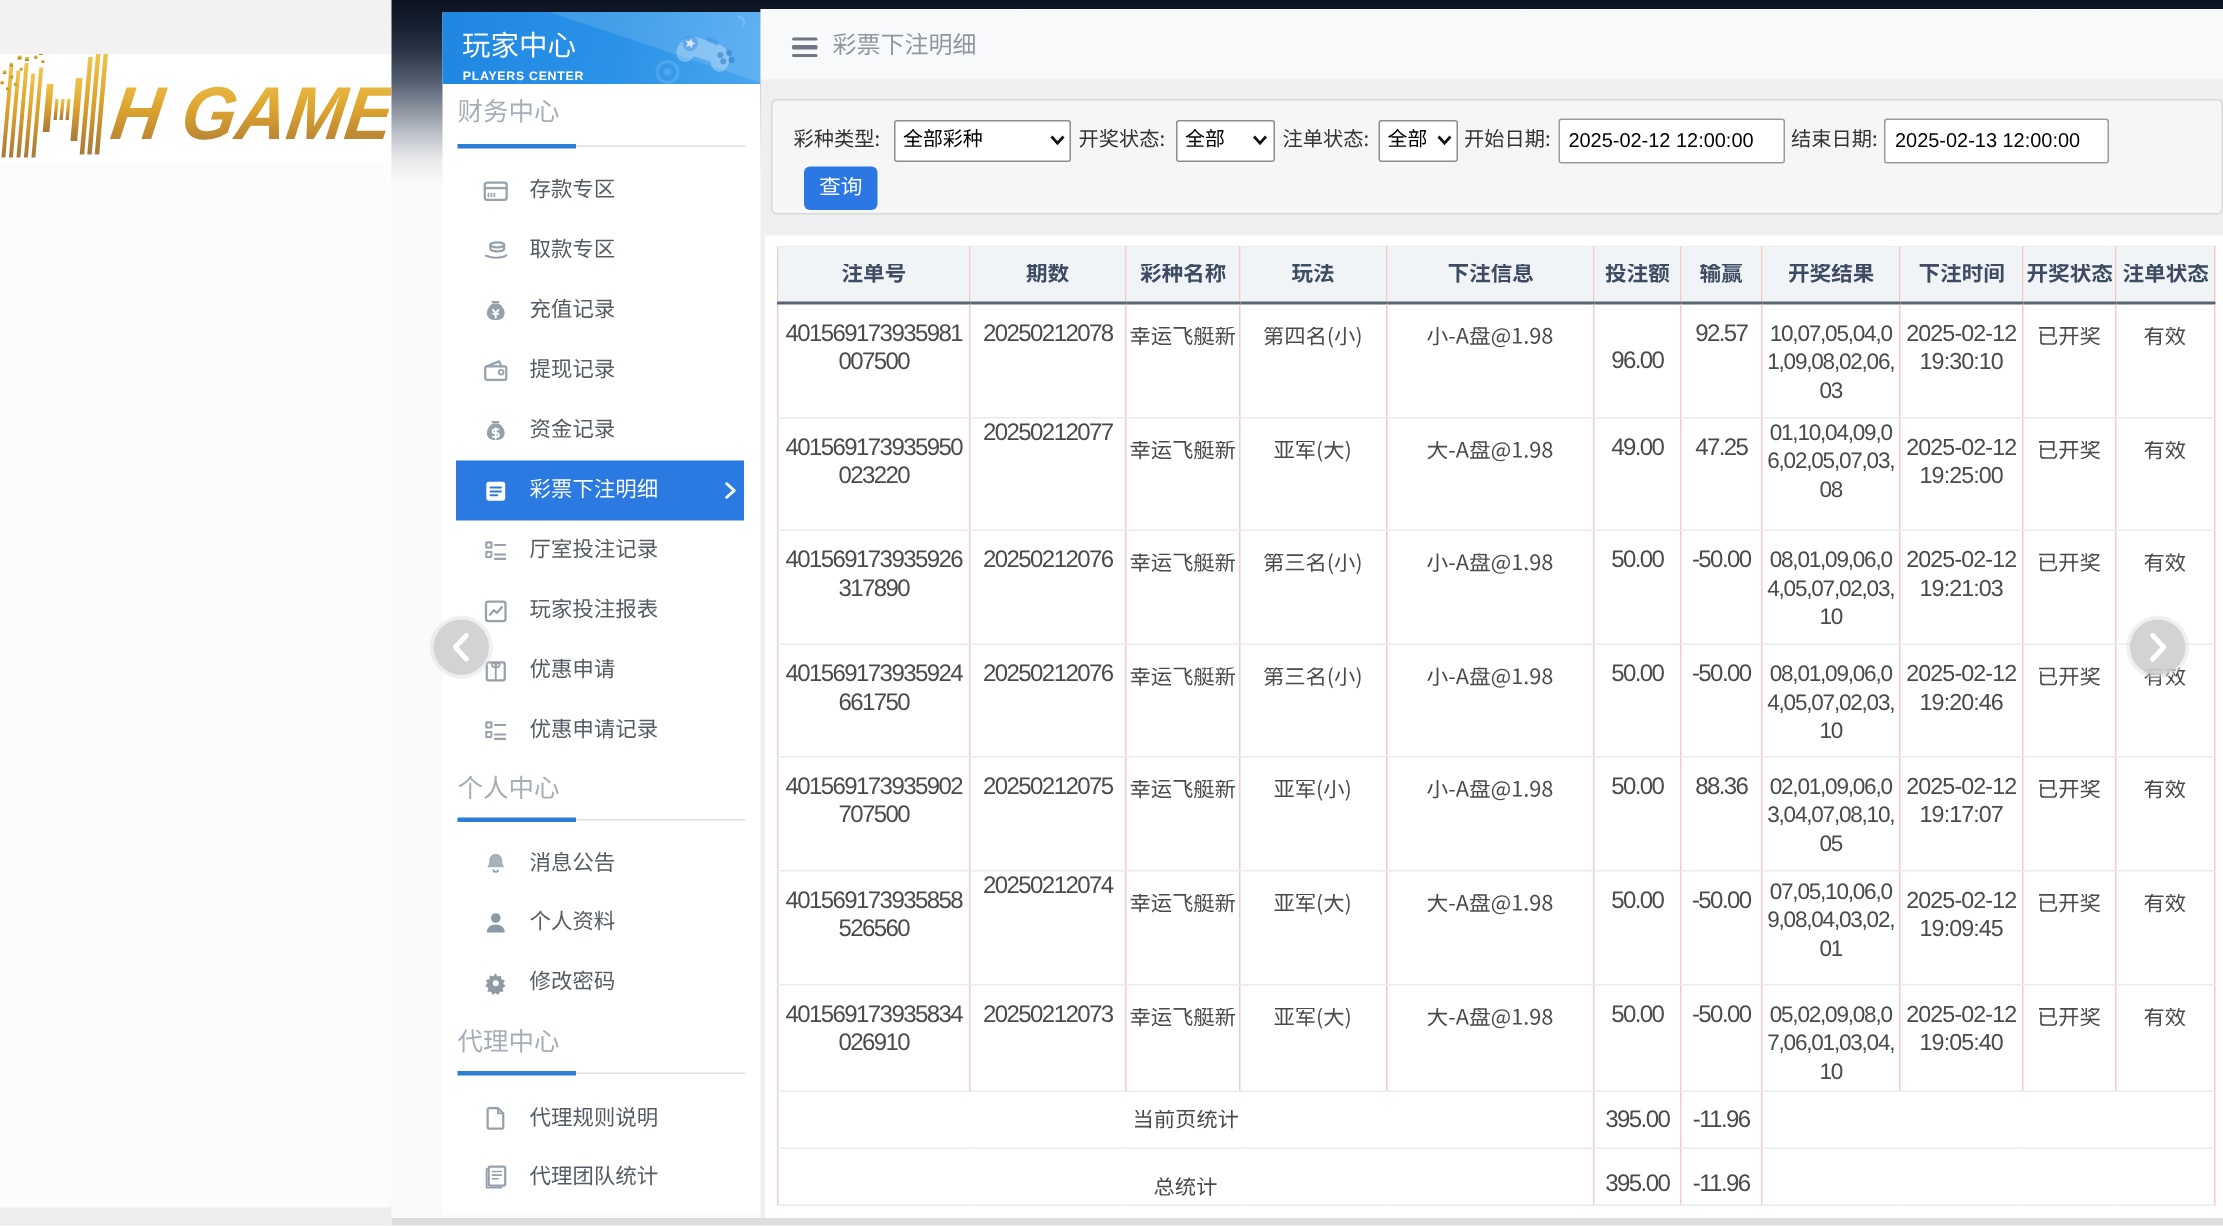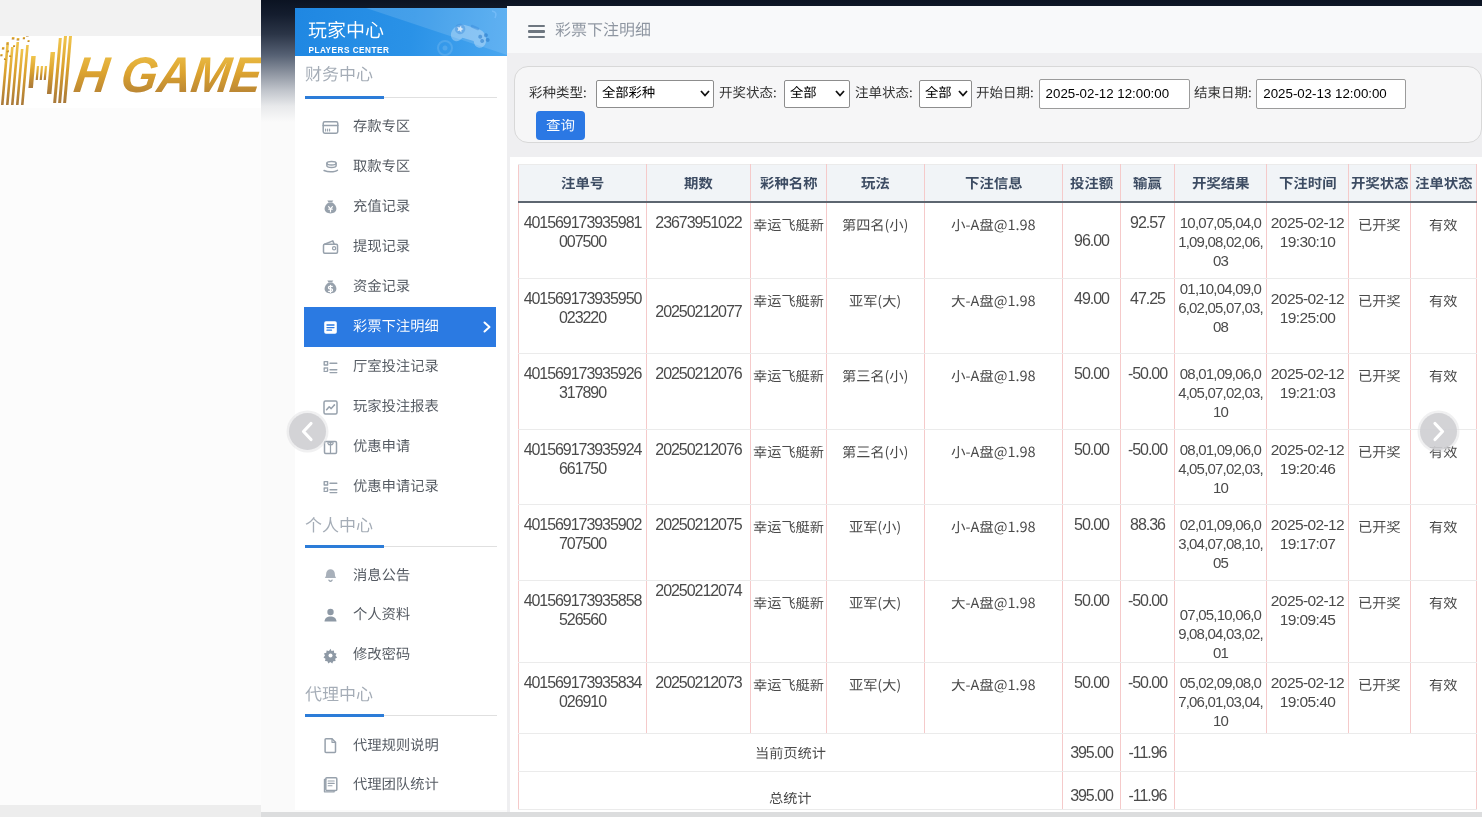--- a/index.html
+++ b/index.html
@@ -753,21 +753,21 @@
     <div class="abs" style="left:0;top:0;width:975px;height:47px;background:#f8f9fa">
       <div class="za" style="left:21px;top:18.5px;width:17px;height:2.4px;background:#6e7780;border-radius:1px"></div>
       <div class="za" style="left:21px;top:24.3px;width:17px;height:2.4px;background:#6e7780;border-radius:1px"></div>
       <div class="za" style="left:21px;top:30.1px;width:17px;height:2.4px;background:#6e7780;border-radius:1px"></div>
       <svg class="za" style="left:48.0px;top:16.0px;width:96.0px;height:17.9px;" viewBox="0 0 96.0 17.9">
         <g fill="#8e96a1" transform="translate(0,13.44) scale(0.01600,-0.01600)">
           <use href="#s7"></use>
         </g>
       </svg>
     </div>
-    <div class="abs" style="left:7px;top:60px;width:968px;height:77px;background:#f6f6f7;border:1px solid #d8d8d8;border-radius:14px">
+    <div class="abs" style="left:7px;top:60px;width:968px;height:77px;background:#f6f6f7;border:1px solid #d8d8d8;border-radius:4px">
       <svg class="za" style="left:13.5px;top:18.9px;width:57.8px;height:15.1px;" viewBox="0 0 57.8 15.1">
         <g fill="#333" transform="translate(0,11.34) scale(0.01350,-0.01350)">
           <use href="#s19"></use>
         </g>
       </svg>
       <div class="za" style="left:80.5px;top:12.5px;width:118px;height:28px;background:#fff;border:1px solid #8d8d8d;border-radius:2px"></div>
       <svg class="za" style="left:86.5px;top:19.1px;width:53.2px;height:14.9px;" viewBox="0 0 53.2 14.9">
         <g fill="#000" transform="translate(0,11.17) scale(0.01330,-0.01330)">
           <use href="#s20"></use>
         </g>
@@ -889,21 +889,21 @@
               </g>
             </svg></td>
           <td style="vertical-align:middle;border-bottom:2.5px solid #5d6670"><svg class="z" style="width:57.6px;height:14.4px;" viewBox="0 0 57.6 14.4">
               <g fill="#3d4c63" transform="translate(0,11.23) scale(0.01440,-0.01440)">
                 <use href="#s37"></use>
               </g>
             </svg></td>
         </tr>
         <tr style="height:77px">
           <td style="padding-top:10px">401569173935981<br>007500</td>
-          <td style="padding-top:10px">23673951022</td>
+          <td style="padding-top:10px">20250212078</td>
           <td style="padding-top:12.5px"><svg class="z" style="width:71.0px;height:14.2px;" viewBox="0 0 71.0 14.2">
               <g fill="#4a4a4a" transform="translate(0,11.08) scale(0.01420,-0.01420)">
                 <use href="#s38"></use>
               </g>
             </svg></td>
           <td style="padding-top:12.5px"><svg class="z" style="width:66.4px;height:14.2px;" viewBox="0 0 66.4 14.2">
               <g fill="#4a4a4a" transform="translate(0,11.08) scale(0.01420,-0.01420)">
                 <use href="#s39"></use>
               </g>
             </svg></td>
@@ -922,21 +922,21 @@
               </g>
             </svg></td>
           <td style="padding-top:12.5px"><svg class="z" style="width:28.4px;height:14.2px;" viewBox="0 0 28.4 14.2">
               <g fill="#4a4a4a" transform="translate(0,11.08) scale(0.01420,-0.01420)">
                 <use href="#s42"></use>
               </g>
             </svg></td>
         </tr>
         <tr style="height:75px">
           <td style="padding-top:10px">401569173935950<br>023220</td>
-          <td style="padding-top:23px">20250212077</td>
+          <td style="padding-top:0">20250212077</td>
           <td style="padding-top:12.5px"><svg class="z" style="width:71.0px;height:14.2px;" viewBox="0 0 71.0 14.2">
               <g fill="#4a4a4a" transform="translate(0,11.08) scale(0.01420,-0.01420)">
                 <use href="#s38"></use>
               </g>
             </svg></td>
           <td style="padding-top:12.5px"><svg class="z" style="width:52.2px;height:14.2px;" viewBox="0 0 52.2 14.2">
               <g fill="#4a4a4a" transform="translate(0,11.08) scale(0.01420,-0.01420)">
                 <use href="#s43"></use>
               </g>
             </svg></td>
@@ -1072,21 +1072,21 @@
                 <use href="#s43"></use>
               </g>
             </svg></td>
           <td style="padding-top:12.5px"><svg class="z" style="width:84.6px;height:14.2px;" viewBox="0 0 84.6 14.2">
               <g fill="#4a4a4a" transform="translate(0,11.08) scale(0.01448,-0.01420)">
                 <use href="#s44"></use>
               </g>
             </svg></td>
           <td style="padding-top:10px">50.00</td>
           <td style="padding-top:10px">-50.00</td>
-          <td style="padding-top:24px;font-size:15px;letter-spacing:-0.8px">07,05,10,06,0<br>9,08,04,03,02,<br>01</td>
+          <td style="padding-top:4px;font-size:15px;letter-spacing:-0.8px">07,05,10,06,0<br>9,08,04,03,02,<br>01</td>
           <td style="padding-top:10px;font-size:15.5px;letter-spacing:-0.6px">2025-02-12<br>19:09:45</td>
           <td style="padding-top:12.5px"><svg class="z" style="width:42.6px;height:14.2px;" viewBox="0 0 42.6 14.2">
               <g fill="#4a4a4a" transform="translate(0,11.08) scale(0.01420,-0.01420)">
                 <use href="#s41"></use>
               </g>
             </svg></td>
           <td style="padding-top:12.5px"><svg class="z" style="width:28.4px;height:14.2px;" viewBox="0 0 28.4 14.2">
               <g fill="#4a4a4a" transform="translate(0,11.08) scale(0.01420,-0.01420)">
                 <use href="#s42"></use>
               </g>

